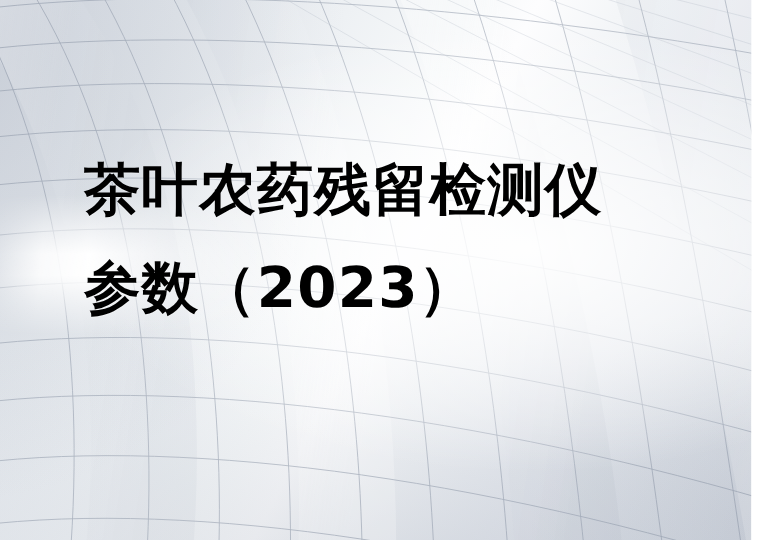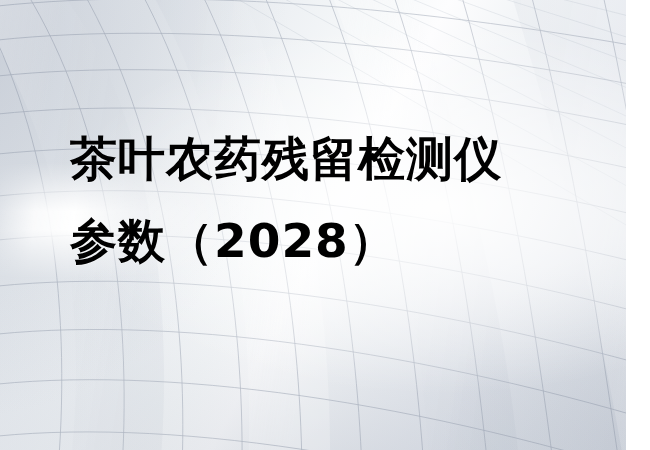--- a/index.html
+++ b/index.html
@@ -187,16 +187,16 @@
         <path class="mesh-line-faint" d="M 205 -20 L 700 268"></path>
       </g>
     </svg>
   </div>
 
   <div class="bg-layer bg-glow-a"></div>
   <div class="bg-layer bg-sweep"></div>
 
   <div class="headline">
     <div class="title-line">茶叶农药残留检测仪</div>
-    <div class="title-line">参数（2028）</div>
+    <div class="title-line">参数（2023）</div>
   </div>
 
 </div>
 
 </body></html>

